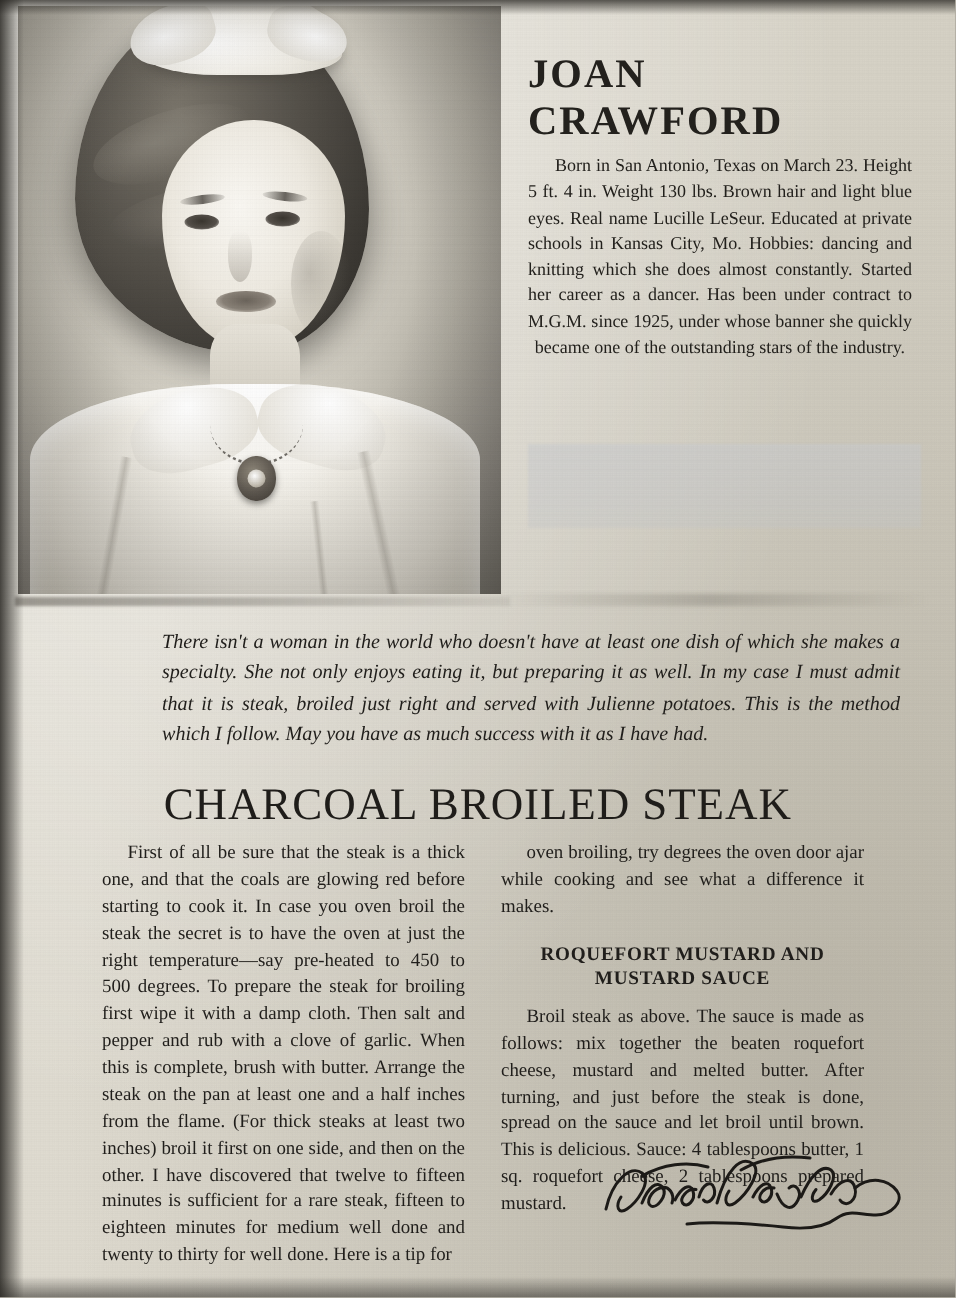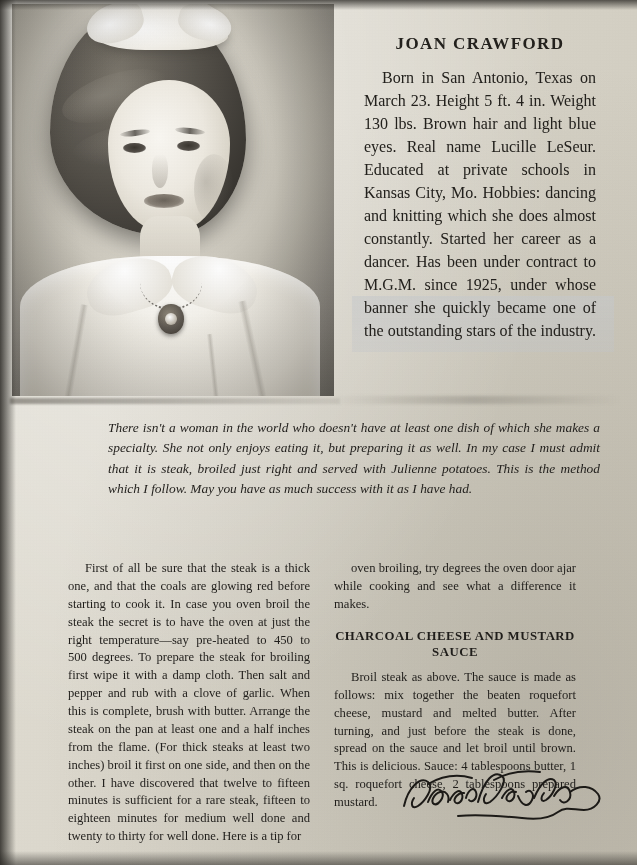--- a/index.html
+++ b/index.html
@@ -246,44 +246,44 @@
 
   
   .bio {
     position: absolute;
     left: 352px;
     top: 34px;
     width: 256px;
   }
   .star-name {
     font-family: "Liberation Serif", serif;
-    font-size: 17px;
+    font-size: 27px;
     letter-spacing: 1.4px;
-    text-align: center;
+    text-align: left;
     color: #24221e;
     font-weight: 700;
     margin: 0 0 6px 0;
   }
   .studio {
     font-family: "Liberation Serif", serif;
     font-style: italic;
     font-size: 12.5px;
     text-align: center;
     color: #2c2a26;
     margin: 0 0 14px 0;
     letter-spacing: 0.2px;
   }
   .bio-text {
-    font-size: 16px;
+    font-size: 12px;
     line-height: 1.44;
     text-align: justify;
     text-align-last: center;
     color: #23211d;
     text-indent: 18px;
-    margin: 12px;
+    margin: 0;
   }
   
   .stain {
     position: absolute;
     left: 352px;
     top: 296px;
     width: 262px;
     height: 56px;
     background: linear-gradient(180deg, rgba(200,203,206,0.55), rgba(196,199,203,0.35));
     filter: blur(0.6px);
@@ -416,28 +416,29 @@
   <div class="bio">
     <h1 class="star-name">JOAN CRAWFORD</h1>
     <p class="bio-text">Born in San Antonio, Texas on March 23. Height 5 ft. 4 in. Weight 130 lbs. Brown hair and light blue eyes. Real name Lucille LeSeur. Educated at private schools in Kansas City, Mo. Hobbies: dancing and knitting which she does almost constantly. Started her career as a dancer. Has been under contract to M.G.M. since 1925, under whose banner she quickly became one of the outstanding stars of the industry.</p>
   </div>
 
   <div class="smudge-b"></div>
   <div class="smudge-a"></div>
 
   <div class="quote">There isn't a woman in the world who doesn't have at least one dish of which she makes a specialty. She not only enjoys eating it, but preparing it as well. In my case I must admit that it is steak, broiled just right and served with Julienne potatoes. This is the method which I follow. May you have as much success with it as I have had.</div>
 
+  <div class="recipe-title">CHARCOAL BROILED STEAK</div>
 
   <div class="col col-left">
     <p>First of all be sure that the steak is a thick one, and that the coals are glowing red before starting to cook it. In case you oven broil the steak the secret is to have the oven at just the right temperature—say pre-heated to 450 to 500 degrees. To prepare the steak for broiling first wipe it with a damp cloth. Then salt and pepper and rub with a clove of garlic. When this is complete, brush with butter. Arrange the steak on the pan at least one and a half inches from the flame. (For thick steaks at least two inches) broil it first on one side, and then on the other. I have discovered that twelve to fifteen minutes is sufficient for a rare steak, fifteen to eighteen minutes for medium well done and twenty to thirty for well done. Here is a tip for</p>
   </div>
 
   <div class="col col-right">
     <p>oven broiling, try degrees the oven door ajar while cooking and see what a difference it makes.</p>
-    <div class="sub-head">CHARCOAL CHEESE AND MUSTARD SAUCE</div>
+    <div class="sub-head">ROQUEFORT MUSTARD AND MUSTARD SAUCE</div>
     <p>Broil steak as above. The sauce is made as follows: mix together the beaten roquefort cheese, mustard and melted butter. After turning, and just before the steak is done, spread on the sauce and let broil until brown. This is delicious. Sauce: 4 tablespoons butter, 1 sq. roquefort cheese, 2 tablespoons prepared mustard.</p>
   </div>
 
   <div class="signature">
     <svg width="210" height="66" viewBox="0 0 210 66" fill="none" xmlns="http://www.w3.org/2000/svg">
       <g stroke="#1d1b18" stroke-width="2" fill="none" stroke-linecap="round">
         <path d="M6 44 C10 26 22 14 30 20 C37 26 26 40 20 44 C14 48 12 42 16 36"></path>
         <path d="M30 40 C34 30 40 24 44 30 C47 35 40 44 36 42 C32 40 36 32 42 30 C48 28 52 34 50 40"></path>
         <path d="M52 38 C56 30 62 26 64 32 C66 38 60 44 57 40 C55 37 60 30 66 31"></path>
         <path d="M68 36 C70 28 76 24 78 30 C80 36 74 42 71 38"></path>

